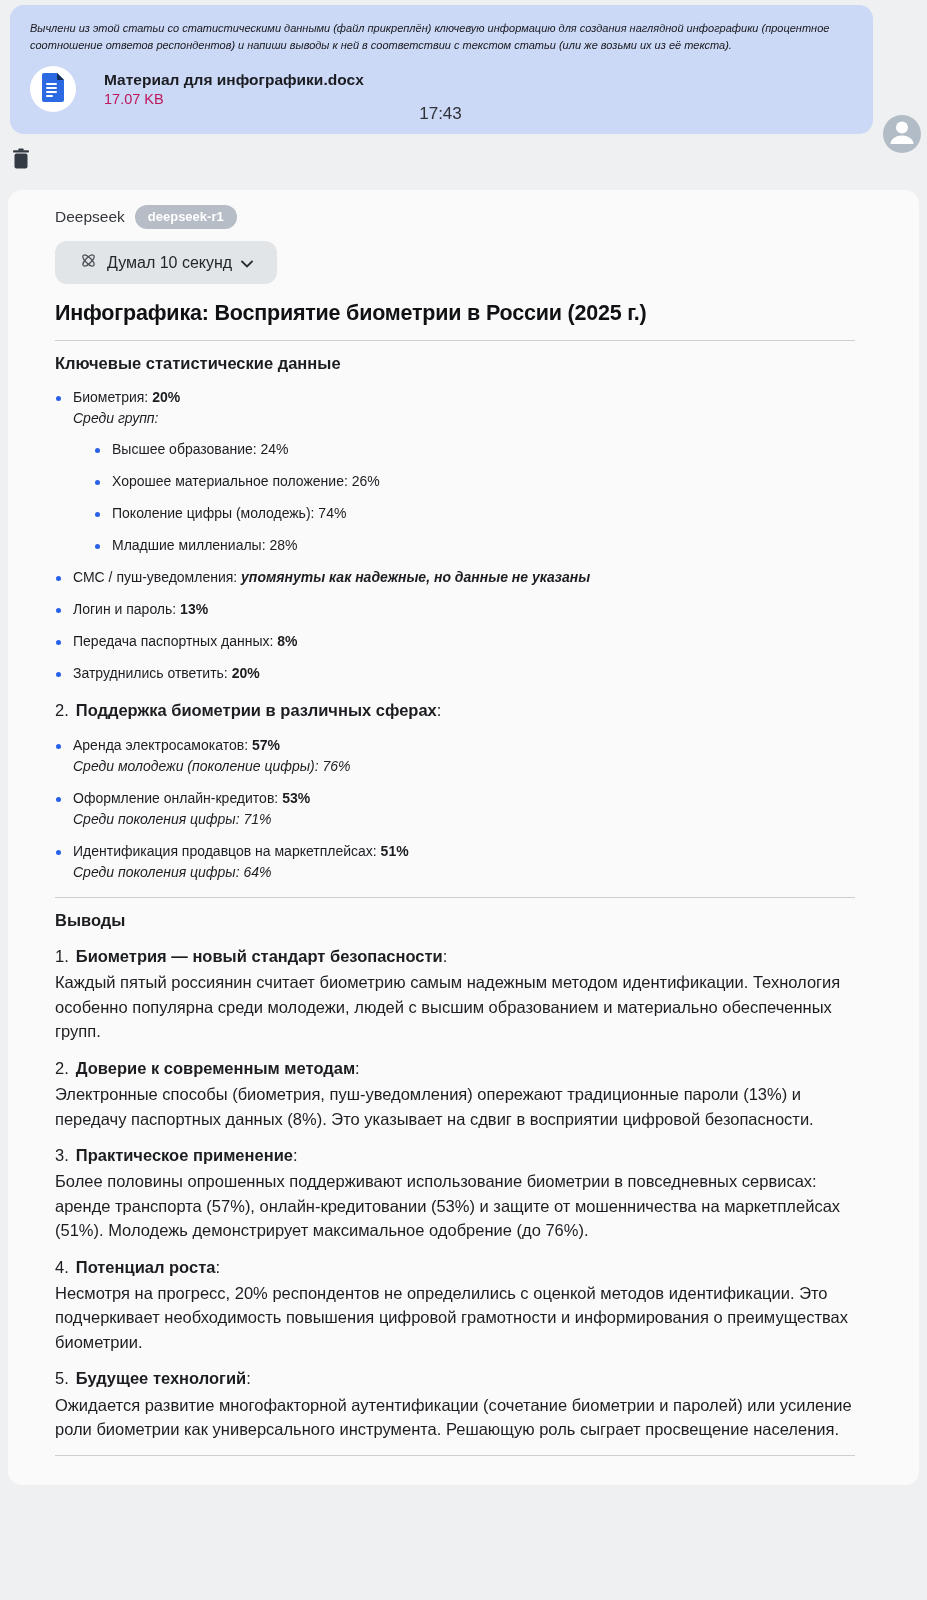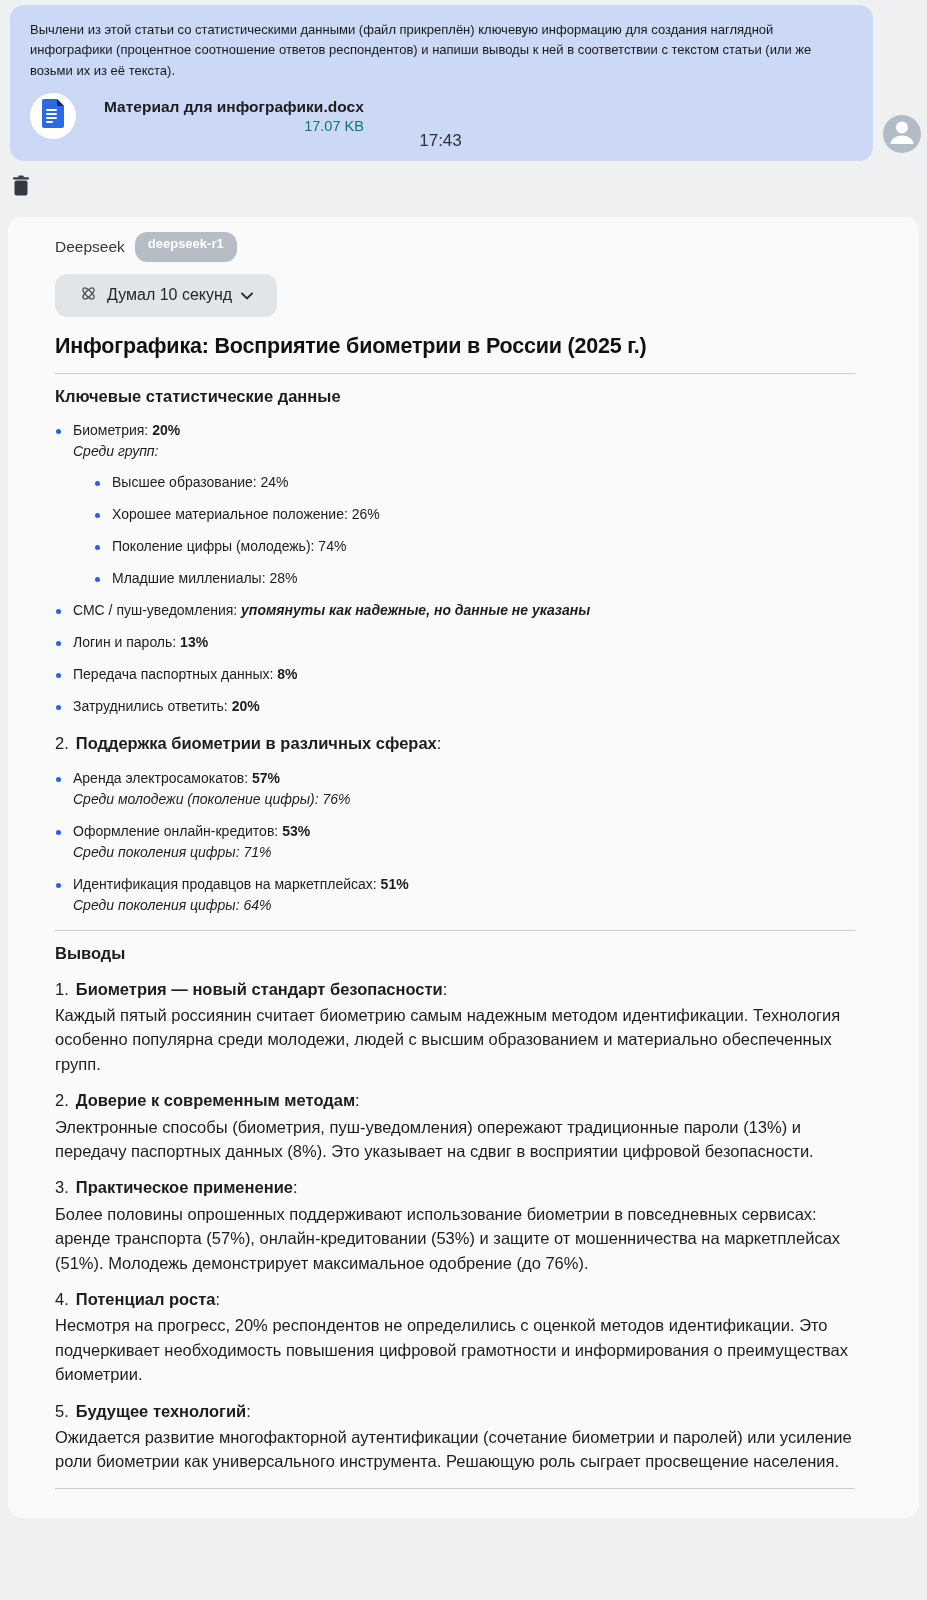--- a/index.html
+++ b/index.html
@@ -16,41 +16,42 @@
   
   .user-row { position: relative; padding-top: 5px; }
   .user-bubble {
     margin-left: 10px;
     width: 863px;
     background: #cbd8f6;
     border-radius: 14px;
     padding: 15px 22px 8px 20px;
   }
   .user-text {
-    font-size: 13px;
+    font-size: 11px;
     line-height: 1.56;
     max-width: 806px;
     color: #17181c;
+    font-style: italic;
   }
   .attachment {
     margin-top: 12px;
     display: flex;
     align-items: center;
     gap: 28px;
     cursor: pointer;
   }
   .file-circle {
     width: 46px; height: 46px;
     border-radius: 50%;
     background: #ffffff;
     display: flex; align-items: center; justify-content: center;
     flex: 0 0 auto;
   }
   .file-meta .fname { font-weight: bold; font-size: 15.5px; }
-  .file-meta .fsize { font-size: 14.5px; color: #0f766e; margin-top: 2px; text-align: right; }
+  .file-meta .fsize { font-size: 14.5px; color: #be185d; margin-top: 2px; }
   .bubble-time {
     text-align: center;
     font-size: 17px;
     color: #2f3238;
     margin-top: -8px;
     padding-bottom: 2px;
   }
   .user-avatar {
     position: absolute;
     right: 6px; top: 115px;
@@ -76,21 +77,21 @@
     border-radius: 14px;
     padding: 15px 64px 16px 47px;
   }
   .bot-header { display: flex; align-items: center; gap: 10px; }
   .bot-name { font-size: 15.5px; color: #33363c; }
   .model-badge {
     background: #b6bdc7;
     color: #ffffff;
     font-weight: bold;
     font-size: 13px;
-    padding: 4px 13px 11px;
+    padding: 4px 13px 5px;
     border-radius: 12px;
   }
   .thought-btn {
     margin-top: 12px;
     display: inline-flex;
     align-items: center;
     gap: 9px;
     background: #e2e5e8;
     border: none;
     border-radius: 12px;

